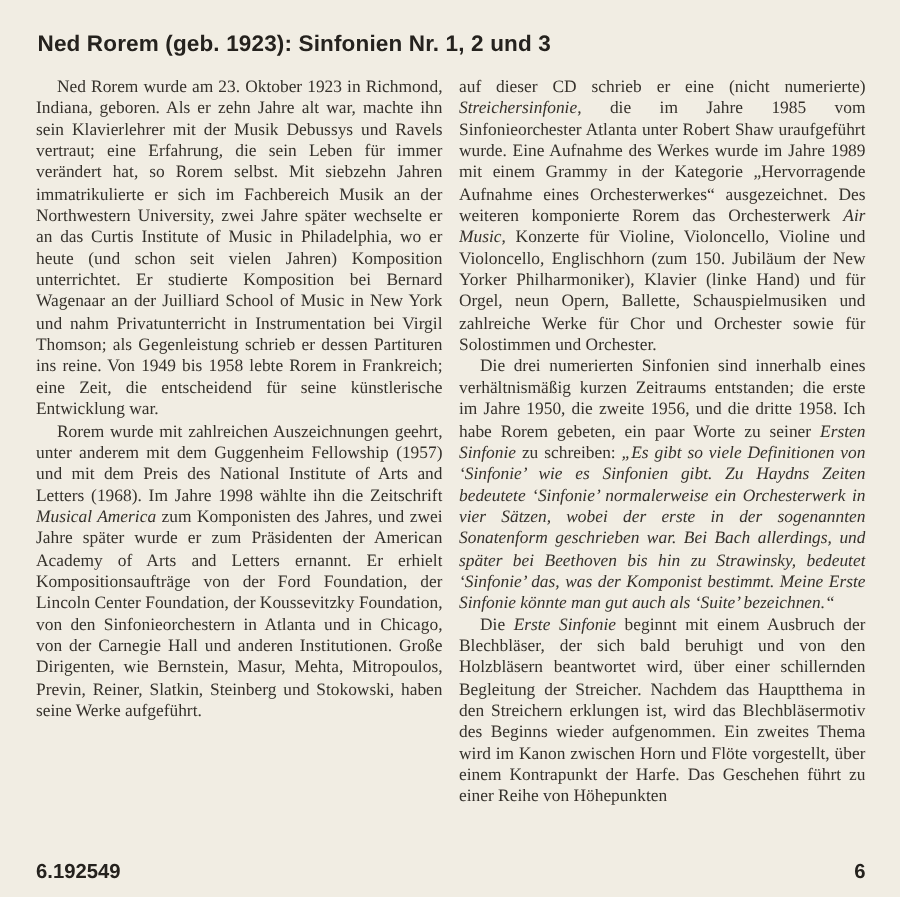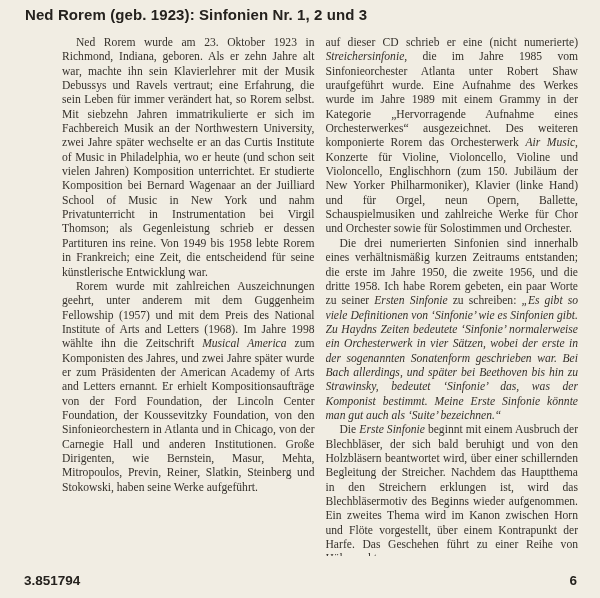--- a/index.html
+++ b/index.html
@@ -10,38 +10,37 @@
     width: 600px;
     height: 598px;
     background: #f1ede3;
     font-family: "Liberation Serif", serif;
   }
   .page {
     position: relative;
     box-sizing: border-box;
     width: 600px;
     height: 598px;
-    padding: 3px 22px 8px 24px;
+    padding: 18px 22px 8px 24px;
     background: #f1ede3;
     color: #35312b;
   }
   .title {
     font-family: "Liberation Sans", sans-serif;
     font-size: 15px;
     font-weight: bold;
     color: #25221e;
     margin: 3px 0 13px 1px;
     letter-spacing: 0.1px;
   }
   .columns {
     display: flex;
     gap: 11px;
     height: 520px;
     overflow: hidden;
-    margin-left: 38px;
   }
   .col {
     width: 271px;
     overflow: hidden;
   }
   .para {
     margin: 0;
     font-size: 11.6px;
     line-height: 14.35px;
     text-align: justify;
@@ -77,16 +76,16 @@
         <p class="para"><span>Ned Rorem wurde am 23. Oktober 1923 in Richmond, Indiana, geboren. Als er zehn Jahre alt war, machte ihn sein Klavierlehrer mit der Musik Debussys und Ravels vertraut; eine Erfahrung, die sein Leben für immer verändert hat, so Rorem selbst. Mit siebzehn Jahren immatrikulierte er sich im Fachbereich Musik an der Northwestern University, zwei Jahre später wechselte er an das Curtis Institute of Music in Philadelphia, wo er heute (und schon seit vielen Jahren) Komposition unterrichtet. Er studierte Komposition bei Bernard Wagenaar an der Juilliard School of Music in New York und nahm Privatunterricht in Instrumentation bei Virgil Thomson; als Gegenleistung schrieb er dessen Partituren ins reine. Von 1949 bis 1958 lebte Rorem in Frankreich; eine Zeit, die entscheidend für seine künstlerische Entwicklung war.</span></p>
         <p class="para"><span>Rorem wurde mit zahlreichen Auszeichnungen geehrt, unter anderem mit dem Guggenheim Fellowship (1957) und mit dem Preis des National Institute of Arts and Letters (1968). Im Jahre 1998 wählte ihn die Zeitschrift </span><em>Musical America</em><span> zum Komponisten des Jahres, und zwei Jahre später wurde er zum Präsidenten der American Academy of Arts and Letters ernannt. Er erhielt Kompositionsaufträge von der Ford Foundation, der Lincoln Center Foundation, der Koussevitzky Foundation, von den Sinfonieorchestern in Atlanta und in Chicago, von der Carnegie Hall und anderen Institutionen. Große Dirigenten, wie Bernstein, Masur, Mehta, Mitropoulos, Previn, Reiner, Slatkin, Steinberg und Stokowski, haben seine Werke aufgeführt.</span></p>
       </div>
     <div class="col">
         <p class="para no-indent"><span>auf dieser CD schrieb er eine (nicht numerierte) </span><em>Streichersinfonie</em><span>, die im Jahre 1985 vom Sinfonieorchester Atlanta unter Robert Shaw uraufgeführt wurde. Eine Aufnahme des Werkes wurde im Jahre 1989 mit einem Grammy in der Kategorie „Hervorragende Aufnahme eines Orchesterwerkes“ ausgezeichnet. Des weiteren komponierte Rorem das Orchesterwerk </span><em>Air Music</em><span>, Konzerte für Violine, Violoncello, Violine und Violoncello, Englischhorn (zum 150. Jubiläum der New Yorker Philharmoniker), Klavier (linke Hand) und für Orgel, neun Opern, Ballette, Schauspielmusiken und zahlreiche Werke für Chor und Orchester sowie für Solostimmen und Orchester.</span></p>
         <p class="para"><span>Die drei numerierten Sinfonien sind innerhalb eines verhältnismäßig kurzen Zeitraums entstanden; die erste im Jahre 1950, die zweite 1956, und die dritte 1958. Ich habe Rorem gebeten, ein paar Worte zu seiner </span><em>Ersten Sinfonie</em><span> zu schreiben: </span><em>„Es gibt so viele Definitionen von ‘Sinfonie’ wie es Sinfonien gibt. Zu Haydns Zeiten bedeutete ‘Sinfonie’ normalerweise ein Orchesterwerk in vier Sätzen, wobei der erste in der sogenannten Sonatenform geschrieben war. Bei Bach allerdings, und später bei Beethoven bis hin zu Strawinsky, bedeutet ‘Sinfonie’ das, was der Komponist bestimmt. Meine Erste Sinfonie könnte man gut auch als ‘Suite’ bezeichnen.“</em></p>
         <p class="para"><span>Die </span><em>Erste Sinfonie</em><span> beginnt mit einem Ausbruch der Blechbläser, der sich bald beruhigt und von den Holzbläsern beantwortet wird, über einer schillernden Begleitung der Streicher. Nachdem das Hauptthema in den Streichern erklungen ist, wird das Blechbläsermotiv des Beginns wieder aufgenommen. Ein zweites Thema wird im Kanon zwischen Horn und Flöte vorgestellt, über einem Kontrapunkt der Harfe. Das Geschehen führt zu einer Reihe von Höhepunkten</span></p>
       </div>
   </div>
   <div class="footer">
-    <span>3.851794</span>
+    <span>6.192549</span>
     <span>6</span>
   </div>
 </div>
 
 </body></html>

